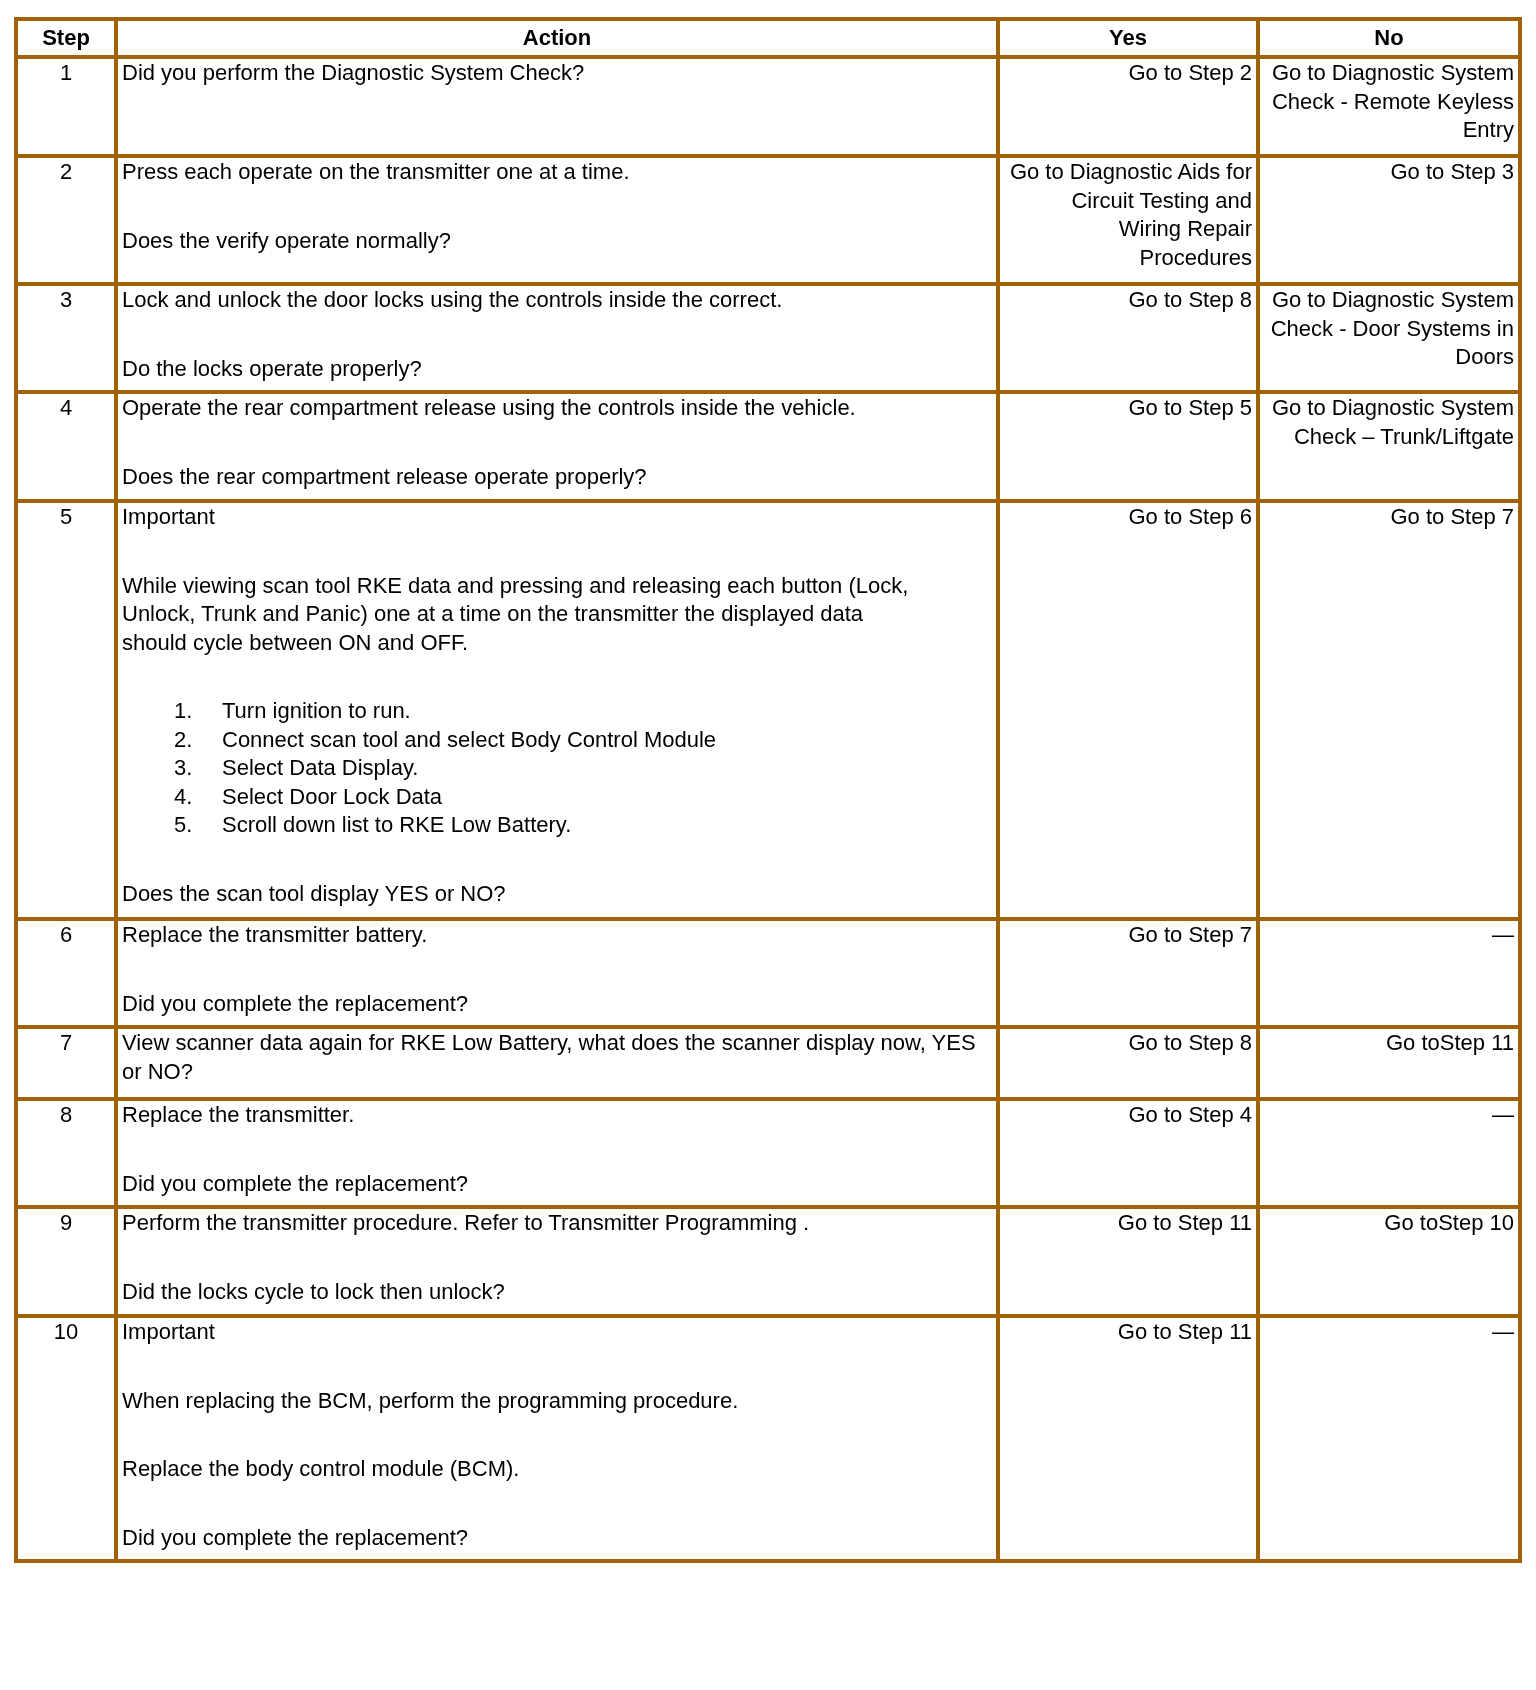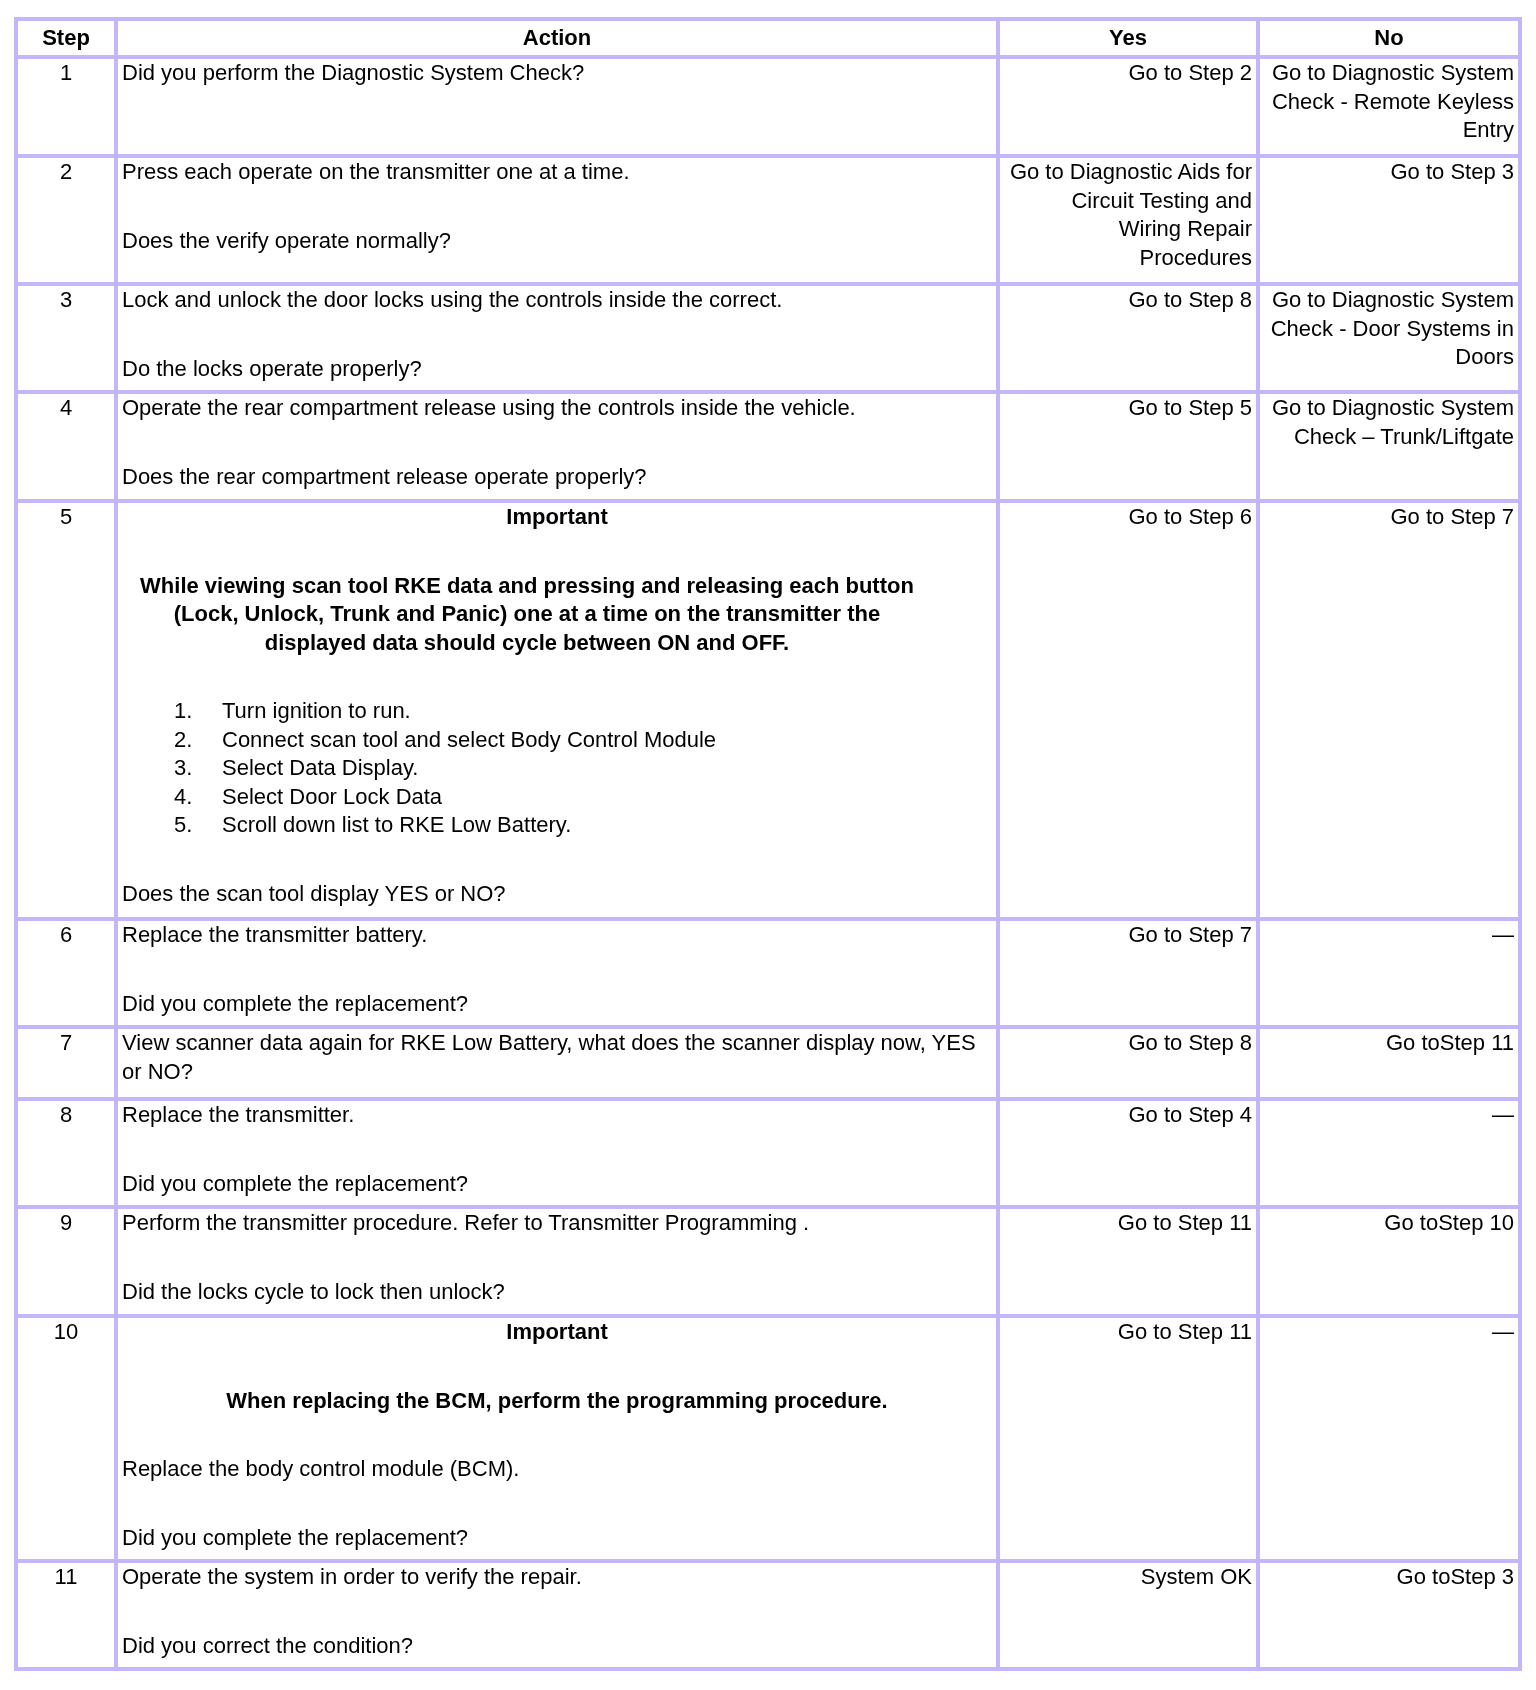--- a/index.html
+++ b/index.html
@@ -3,28 +3,28 @@
 <meta charset="utf-8">
 <style>
   html, body { margin:0; padding:0; background:#ffffff; }
   body { width:1536px; height:1690px; position:relative; font-family:"Liberation Sans", sans-serif; color:#000; }
   table.diag {
     position:absolute; left:14px; top:17px; width:1504px;
     border-collapse:collapse; table-layout:fixed;
     font-size:22px; line-height:28.5px;
   }
   table.diag th, table.diag td {
-    border:4px solid #c4b5fd; padding:0 4px; vertical-align:top;
+    border:4px solid #a16207; padding:0 4px; vertical-align:top;
   }
   table.diag th { font-weight:bold; text-align:center; height:34px; vertical-align:middle; }
   td.step { text-align:center; vertical-align:middle; }
   td.action { text-align:left; padding-left:4px; padding-top:3px; }
   td.yes, td.no { text-align:right; vertical-align:bottom; padding-bottom:2px; }
   .gap2 { height:40px; }
-  .bold { font-weight:bold;text-align:center; }
+  .bold { font-weight:normal; }
   ol.sub { margin:0; padding:0 0 0 52px; }
   ol.sub li { list-style:none; display:flex; }
   ol.sub li .num { width:48px; display:inline-block; }
 </style>
 </head>
 <body>
 
 <table class="diag">
   <colgroup>
     <col style="width:100px">
@@ -170,24 +170,14 @@
         <div class="bold">When replacing the BCM, perform the programming procedure.</div>
         <div class="gap2"></div>
         <div>Replace the body control module (BCM).</div>
         <div class="gap2"></div>
         <div>Did you complete the replacement?</div>
       </td>
       <td class="yes">Go to Step 11</td>
       <td class="no">—</td>
     </tr>
 
-    <tr style="height:108px">
-      <td class="step">11</td>
-      <td class="action">
-        <div>Operate the system in order to verify the repair.</div>
-        <div class="gap2"></div>
-        <div>Did you correct the condition?</div>
-      </td>
-      <td class="yes">System OK</td>
-      <td class="no">Go toStep 3</td>
-    </tr>
   </tbody>
 </table>
 
 </body></html>

